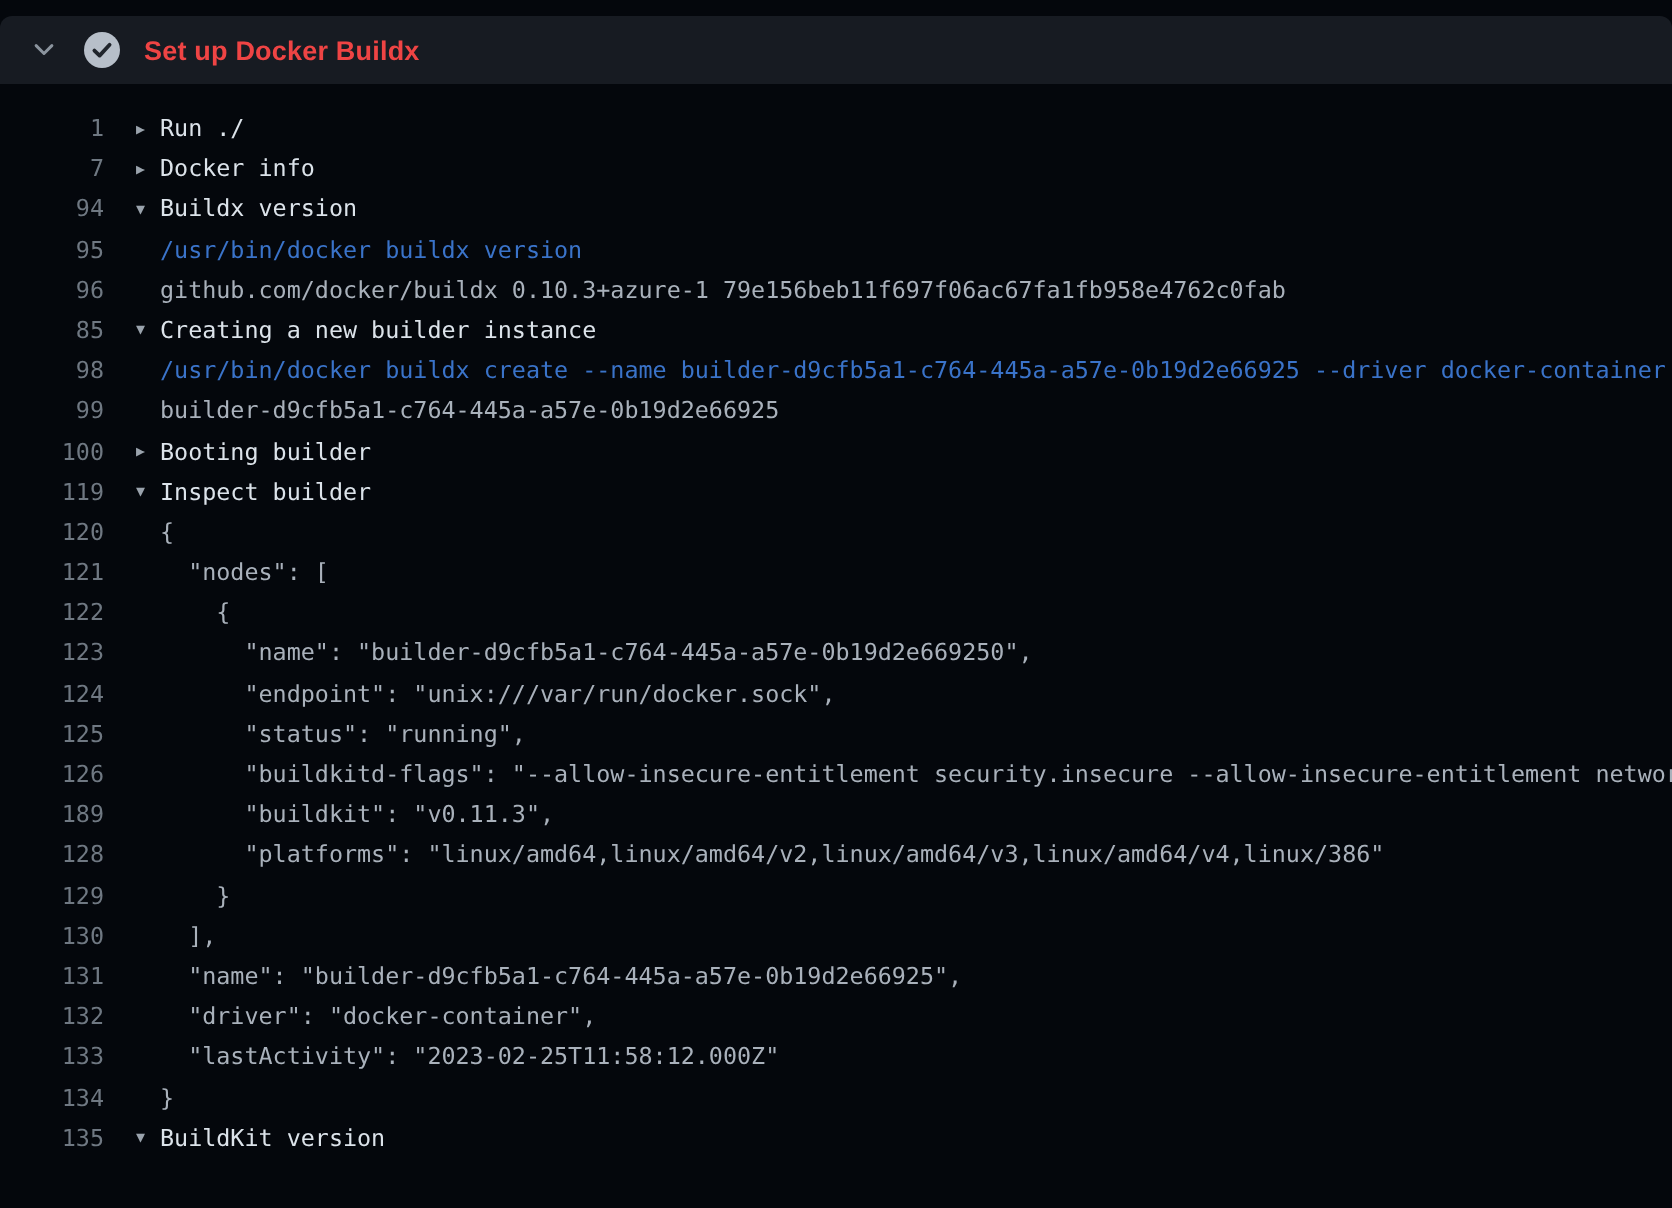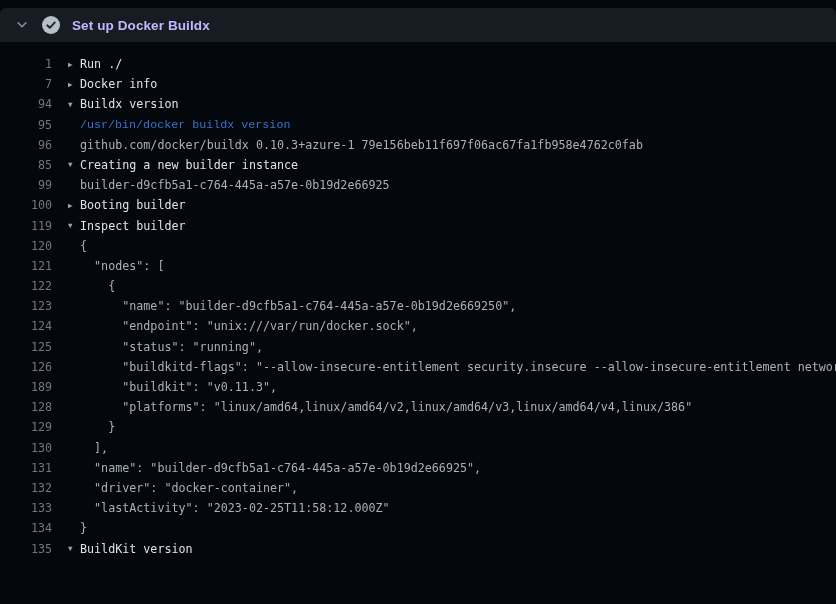--- a/index.html
+++ b/index.html
@@ -24,21 +24,21 @@
     display: flex; align-items: center; justify-content: center;
     margin-right: 13px;
     flex: none;
   }
   .status-icon {
     width: 18px; height: 18px;
     margin-right: 12px;
     flex: none;
   }
   .step-title {
-    color: #c4b5fd;
+    color: #ef4444;
     font-size: 13.5px;
     font-weight: 600;
     letter-spacing: 0.1px;
   }
   .log-body {
     padding-top: 12px;
     font-family: "DejaVu Sans Mono", "Liberation Mono", monospace;
     font-size: 11.7px;
   }
   .log-line {
@@ -63,21 +63,21 @@
     overflow: hidden;
   }
   .group-arrow {
     position: absolute;
     left: 16px;
     top: 0.5px;
     font-size: 7.5px;
     color: #9aa3ad;
   }
   .t-group .line-content { color: #dce3ea; cursor: pointer; }
-  .t-command .line-content { color: #3a73c9; font-family: Liberation Mono, monospace; }
+  .t-command .line-content { color: #3a73c9; }
   .t-output .line-content { color: #a9b1bb; }
 </style>
 </head>
 <body>
 
 <div>
 
   <div class="step-header">
     <span class="chevron-icon">
       <svg width="14" height="14" viewBox="0 0 16 16">
@@ -117,20 +117,24 @@
     <div class="log-line t-output">
       <a class="line-num">96</a>
       <span class="line-content">github.com/docker/buildx 0.10.3+azure-1 79e156beb11f697f06ac67fa1fb958e4762c0fab</span>
     </div>
 
     <div class="log-line t-group">
       <a class="line-num">85</a>
       <span class="line-content"><span class="group-arrow">▼</span>Creating a new builder instance</span>
     </div>
 
+    <div class="log-line t-command">
+      <a class="line-num">98</a>
+      <span class="line-content">/usr/bin/docker buildx create --name builder-d9cfb5a1-c764-445a-a57e-0b19d2e66925 --driver docker-container</span>
+    </div>
 
     <div class="log-line t-output">
       <a class="line-num">99</a>
       <span class="line-content">builder-d9cfb5a1-c764-445a-a57e-0b19d2e66925</span>
     </div>
 
     <div class="log-line t-group">
       <a class="line-num">100</a>
       <span class="line-content"><span class="group-arrow">▶</span>Booting builder</span>
     </div>

